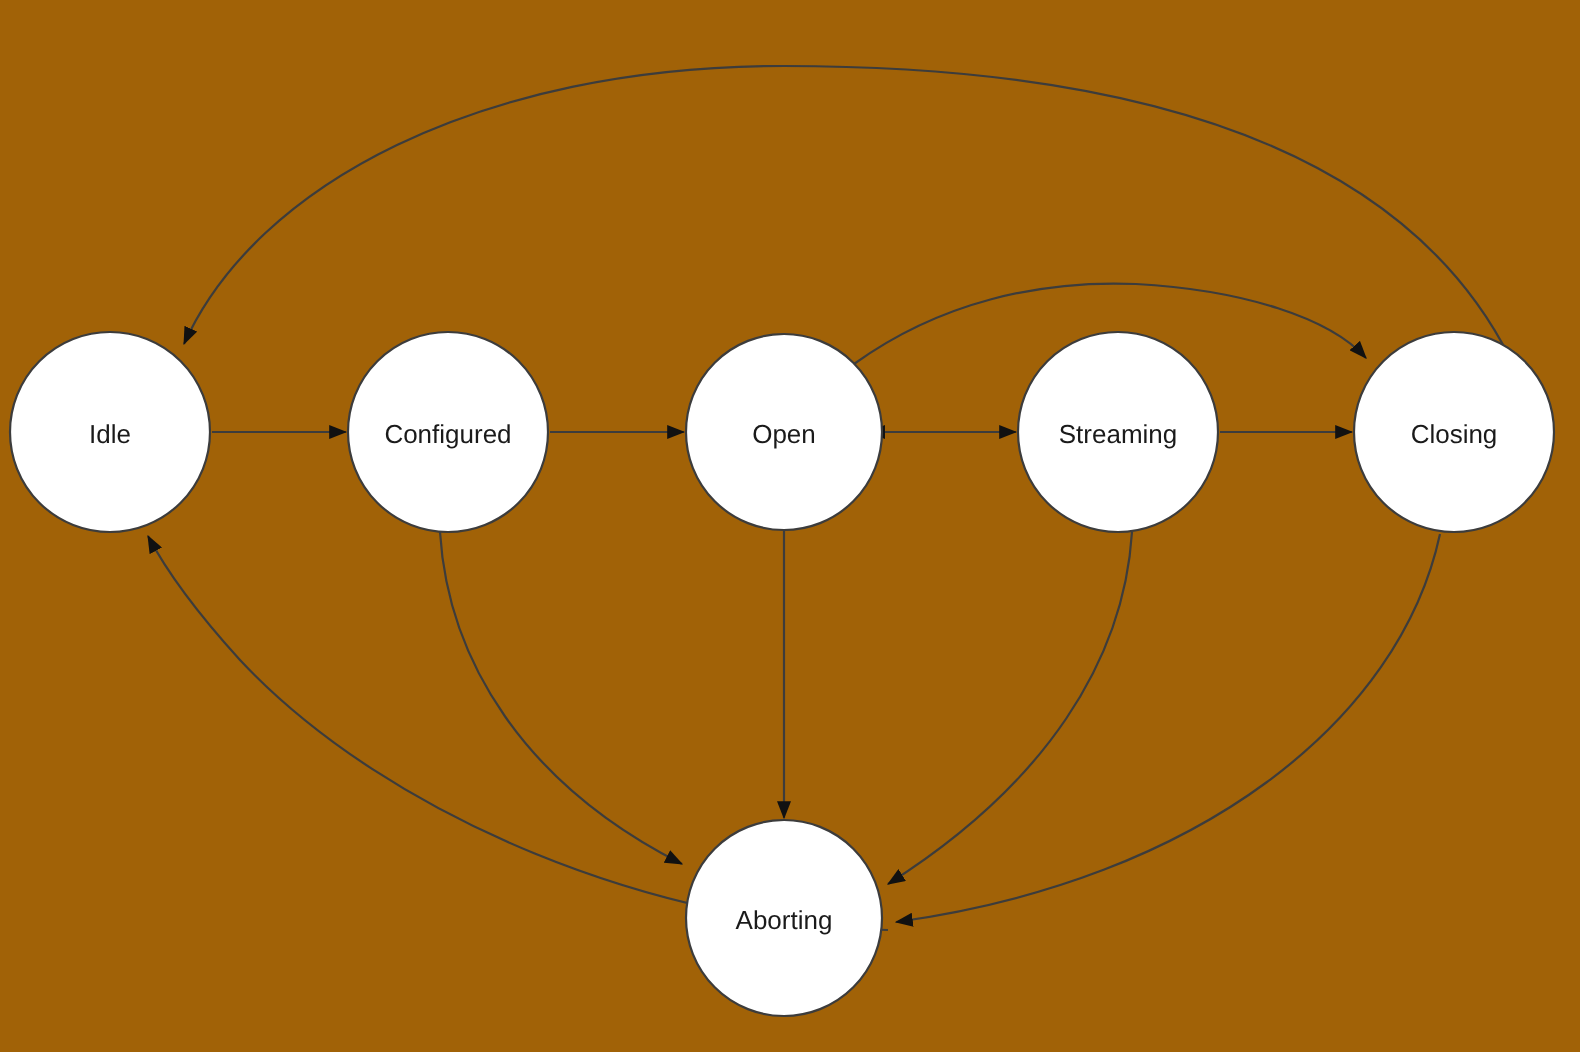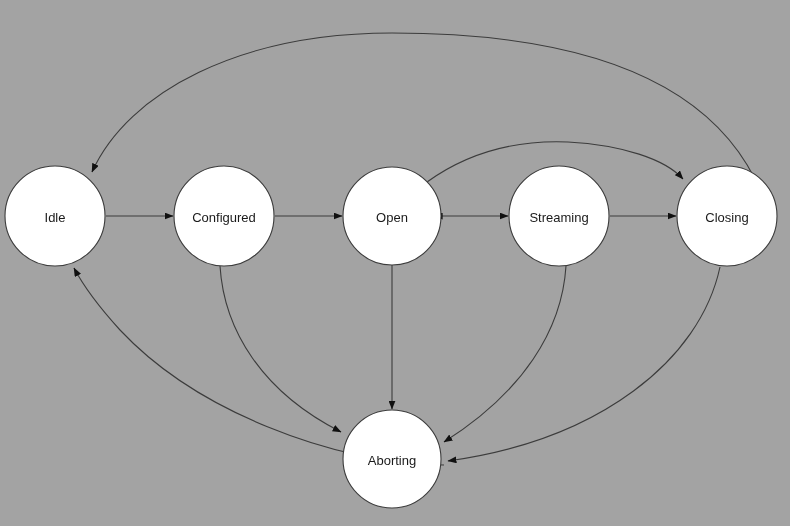--- a/index.html
+++ b/index.html
@@ -10,21 +10,21 @@
   body {
     width: 790px;
     height: 526px;
     font-family: "Liberation Sans", sans-serif;
     overflow: hidden;
   }
   #diagram-root {
     position: relative;
     width: 790px;
     height: 526px;
-    background: #a3a3a3;
+    background: #a16207;
   }
   #state-machine-svg {
     display: block;
     width: 790px;
     height: 526px;
   }
   .state-circle {
     fill: #ffffff;
     stroke: #3c3c3c;
     stroke-width: 1.1;

